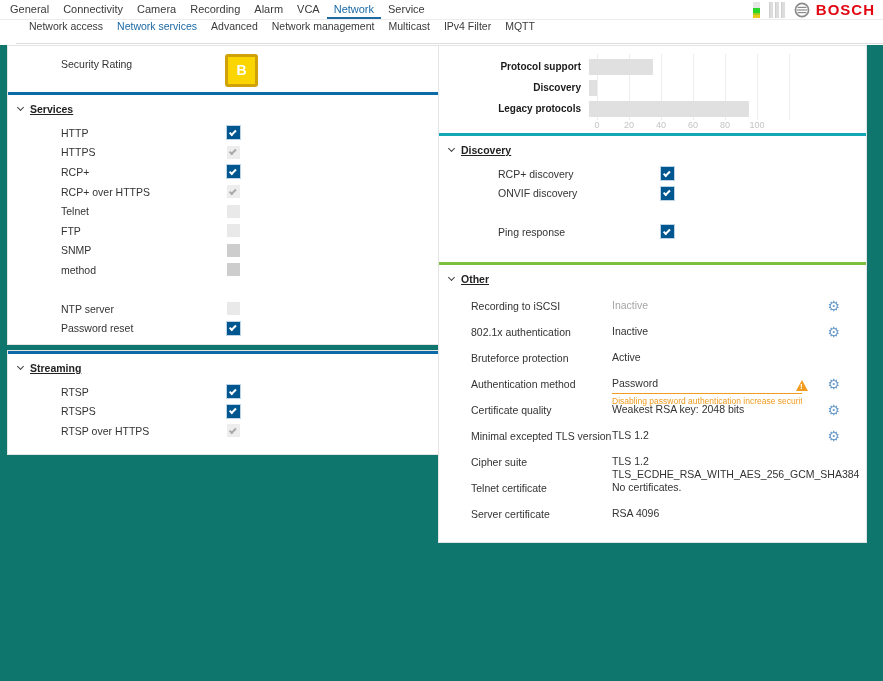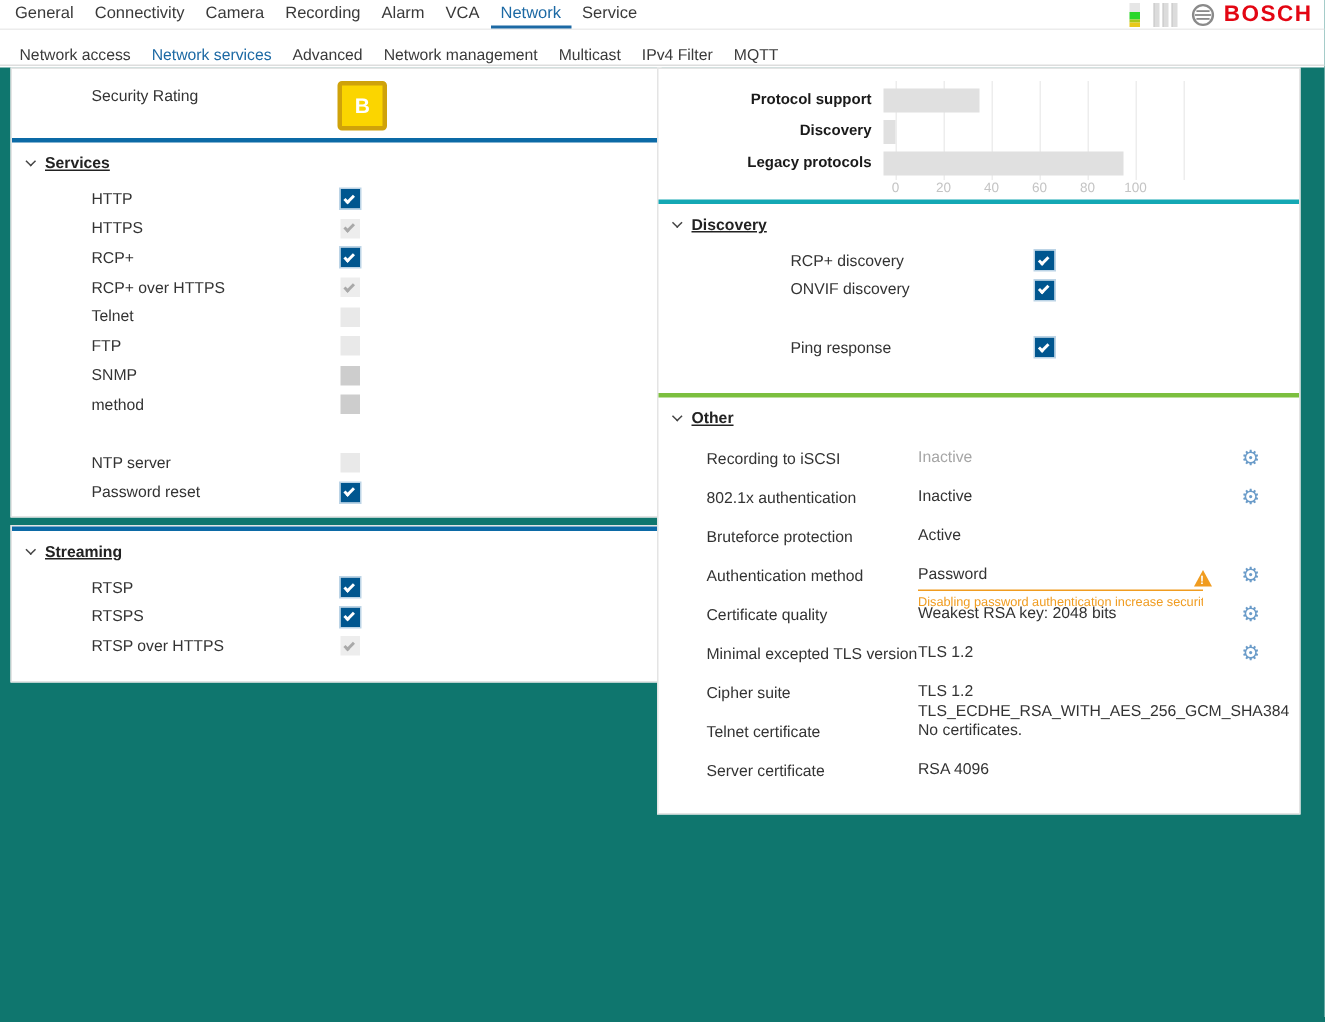--- a/index.html
+++ b/index.html
@@ -20,39 +20,39 @@
   .gauge{width:7px;height:16px;display:flex;flex-direction:column;}
   .gauge .g1{flex:0 0 6px;background:#e6e6e6;}
   .gauge .g2{flex:0 0 5px;background:#2bd62b;}
   .gauge .g3{flex:0 0 2px;background:#a8c818;}
   .gauge .g4{flex:1;background:#e8c819;}
   .loadbars{display:flex;gap:2px;height:16px;}
   .loadbars i{display:block;width:4px;height:16px;background:#dcdcdc;border-left:1px solid #cfcfcf;}
   .bosch{display:flex;align-items:center;gap:6px;}
   .bosch-word{font-size:15px;font-weight:bold;letter-spacing:1px;color:var(--red);line-height:16px;}
   
-  .subnav{height:24px;background:#fff;border-bottom:1px solid #ddd;display:flex;align-items:flex-end;padding-left:6px;}
+  .subnav{height:24px;background:#fff;border-bottom:1px solid #ddd;display:flex;align-items:flex-start;padding-left:6px;margin-left:16px;}
   .sub-item{padding:0 7px;font-size:10.5px;color:#3a3a3a;cursor:pointer;white-space:nowrap;}
   .sub-item.active{color:var(--blue);}
   
   .content{position:absolute;top:45px;left:0;right:0;bottom:0;background:#0f766e;}
   .card{position:absolute;background:#fff;border:1px solid #e4e4e4;}
   #card-services{left:7px;top:0;width:434px;height:300px;}
   #card-streaming{left:7px;top:305px;width:434px;height:105px;}
   #card-right{left:438px;top:0;width:429px;height:498px;}
   
   .rating-row{position:relative;height:46px;}
   .rating-label{position:absolute;left:53px;top:12px;font-size:10.5px;color:#333;}
   .grade-badge{position:absolute;left:217px;top:8px;width:33px;height:33px;background:#fbd500;border:3px solid #cfa20a;border-radius:3px;color:#fff;font-size:14px;font-weight:bold;text-align:center;line-height:27px;}
   
   .sec-accent{height:3px;background:#0c6aa6;}
   .sec-head{display:flex;align-items:center;padding:8px 0 2px 10px;font-size:10.5px;font-weight:bold;color:#222;cursor:pointer;text-decoration:underline;}
   .chev{width:5px;height:5px;border-left:1px solid #444;border-bottom:1px solid #444;transform:rotate(-45deg);margin-right:7px;margin-top:-3px;flex:none;}
   .sec-rows{padding-top:6px;}
-  #rows-discovery{padding-bottom:20px;padding-left:29px;}
+  #rows-discovery{padding-bottom:20px;}
   .chk-row{display:flex;align-items:center;height:19.6px;}
   .chk-row.spaced{margin-top:19px;}
   .left-sec .chk-row{padding-left:53px;}
   .left-sec .chk-label{width:166px;}
   .right-sec .chk-row{padding-left:59px;}
   .right-sec .chk-label{width:163px;}
   .chk-label{font-size:10.5px;color:#333;flex:none;}
   .cb{width:13px;height:13px;display:flex;align-items:center;justify-content:center;flex:none;}
   .cb.checked{background:var(--cbblue);outline:1px solid #bcd4e6;}
   .cb.checked-disabled{background:#ededed;}

